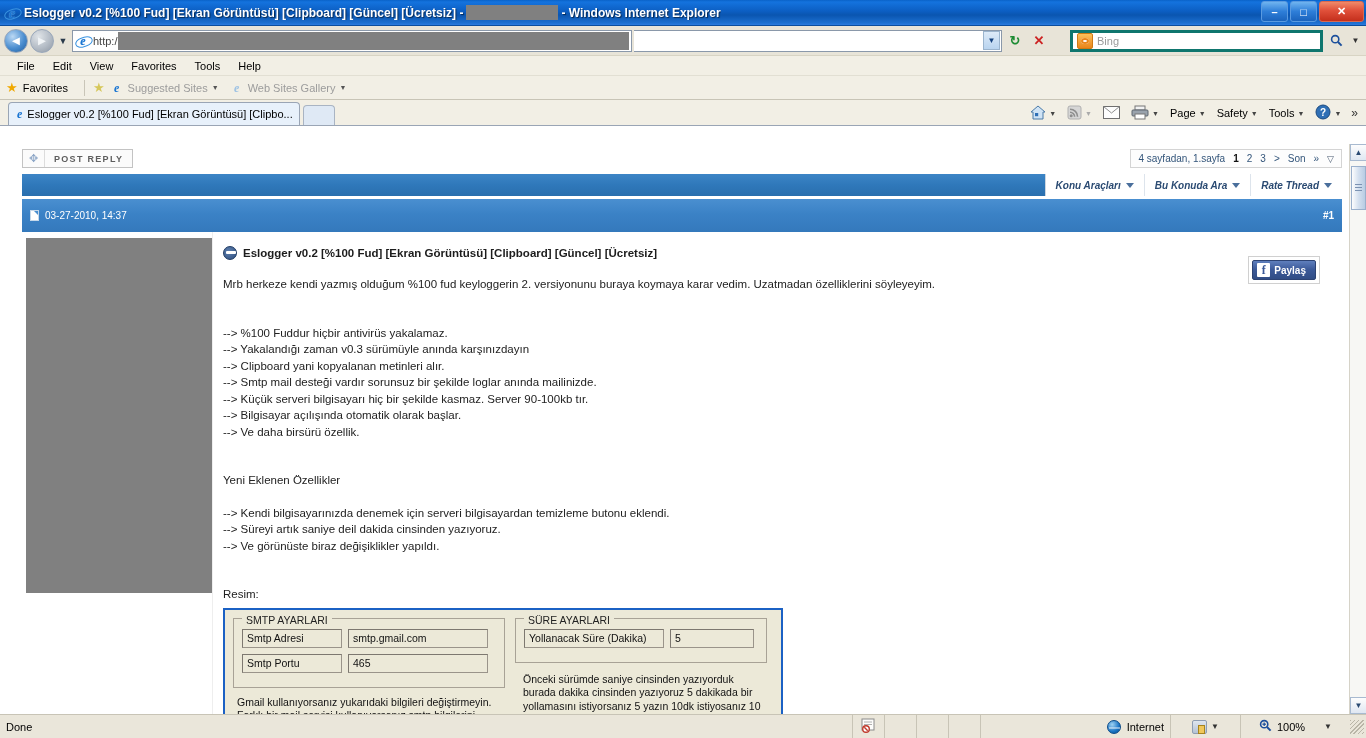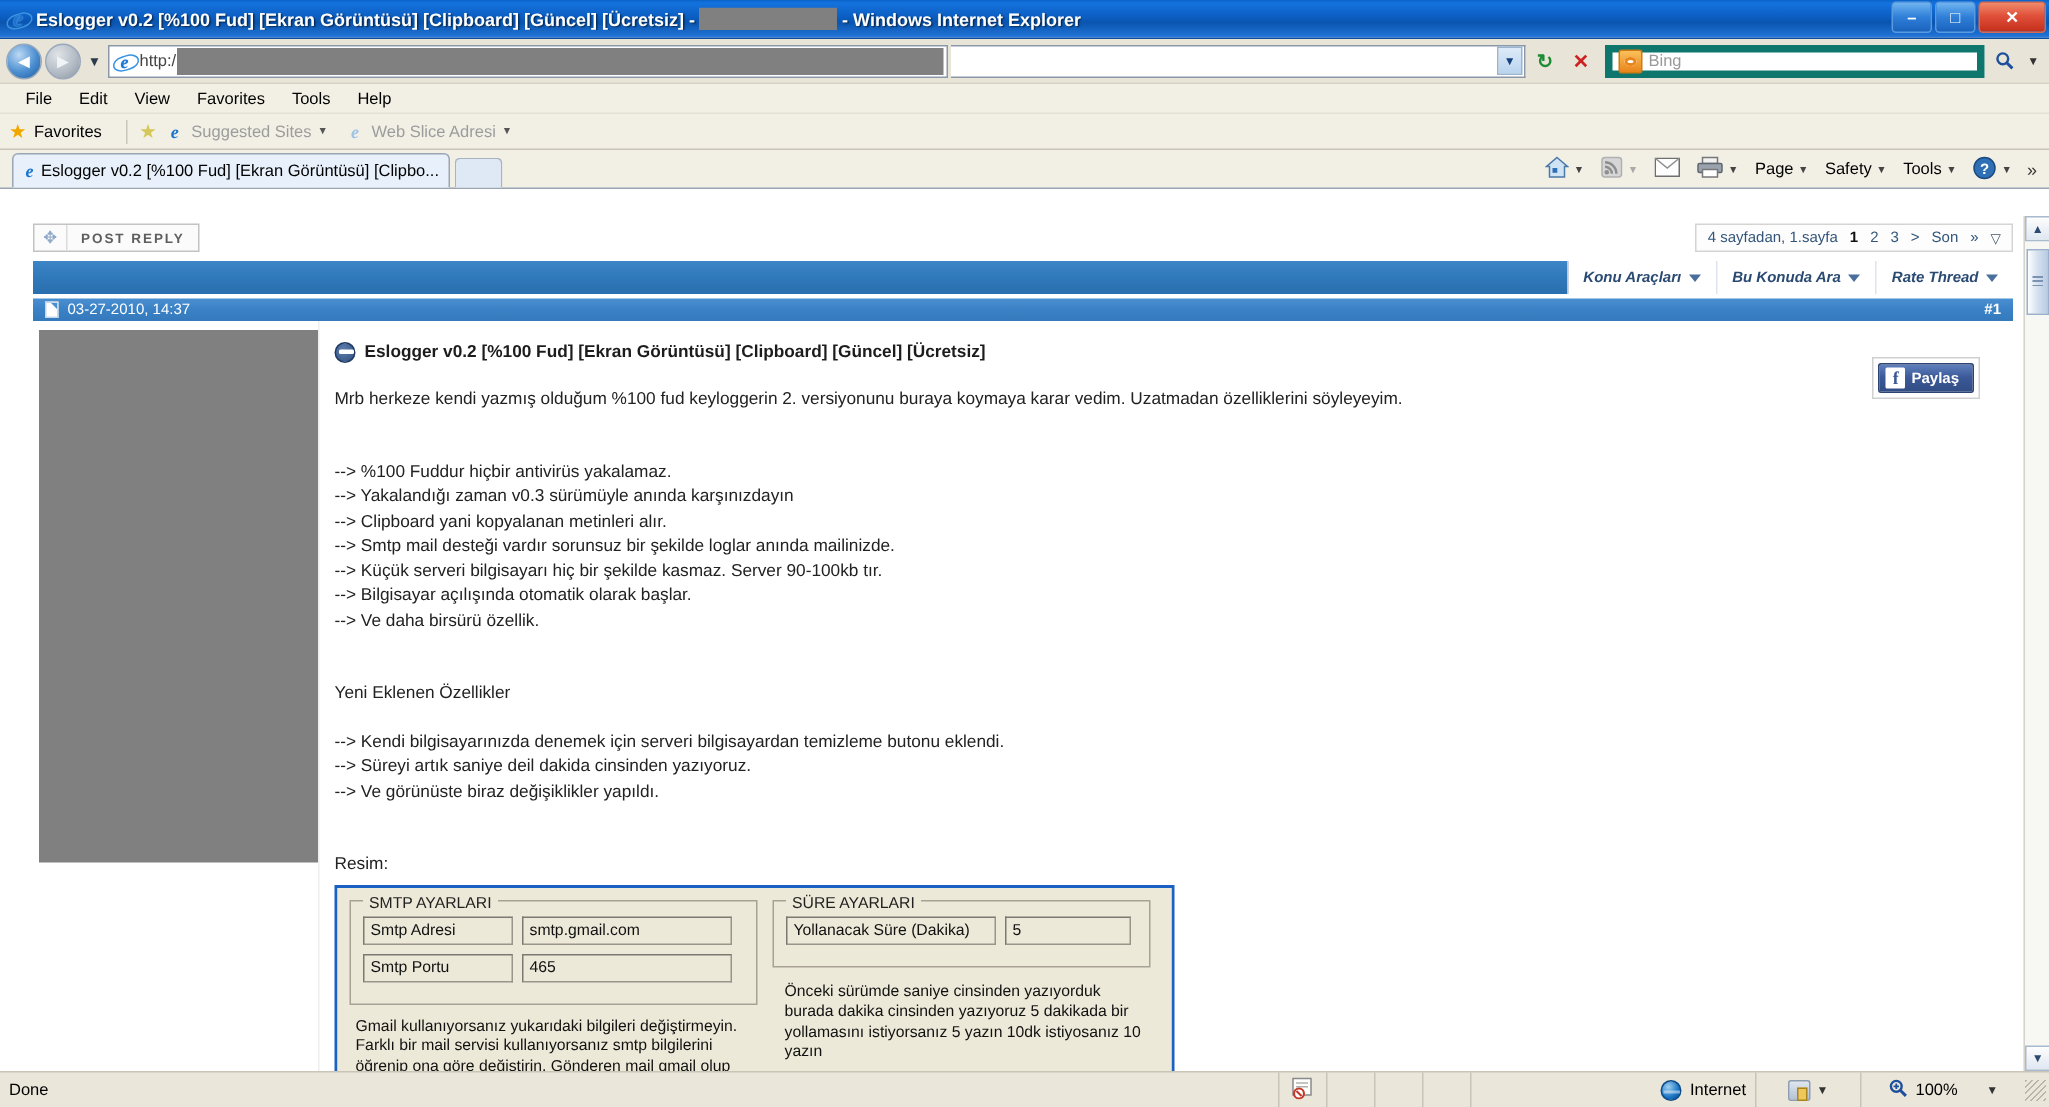--- a/index.html
+++ b/index.html
@@ -108,22 +108,22 @@
     border: 1px solid #9bb4cd;
     display: flex; align-items: center; justify-content: center;
     color: #15417e; font-size: 8px; cursor: pointer;
   }
   .tool-ico {
     width: 22px; height: 22px; display: flex; align-items: center;
     justify-content: center; cursor: pointer; font-size: 13px;
   }
   .searchwrap {
     width: 253px; height: 22px; background: #fff;
-    border: 5px solid #0f766e; display: flex; align-items: center;
-    margin-left: 3px;
+    border: 3px solid #0f766e; display: flex; align-items: center;
+    margin-left: 18px;
   }
   .search-ico {
     width: 16px; height: 16px; margin: 0 4px;
     background: linear-gradient(180deg,#fcc05a,#e8851a);
     border: 1px solid #d07a12; border-radius: 2px;
     display:flex;align-items:center;justify-content:center;
   }
   .search-ico::after{
     content:""; width:8px;height:6px;border-radius:50%;
     background:#fff; box-shadow: inset 0 0 0 2px #e8851a;
@@ -255,21 +255,21 @@
     color: #2a4a72; cursor: pointer; height: 22px;
     border-right: 1px solid #dde4ec;
   }
   .toolitem:last-child { border-right: none; }
   .tri-down {
     width:0;height:0;border-left:4px solid transparent;border-right:4px solid transparent;
     border-top:5px solid #4a6f9c;
   }
 
   .daterow {
-    height: 15px; margin-top: 3px;
+    height: 33px; margin-top: 3px;
     background: linear-gradient(180deg,#4a8fd0 0%,#3b82c6 45%,#3479bc 100%);
     display: flex; align-items: center; justify-content: space-between;
     padding: 0 8px; color: #fff; font-size: 10px;
   }
   .daterow .dt { display: flex; align-items: center; gap: 6px; }
   .pg-ico {
     width: 9px; height: 11px; background: #fff;
     border: 1px solid #c5d8ea; position: relative; display:inline-block;
   }
   .pg-ico::after{
@@ -516,21 +516,21 @@
   <span class="fav-label">Favorites</span>
   <div class="fav-sep"></div>
   <span class="fav-star" style="color:#d6c75a;">★</span>
   <div class="fav-item">
     <span class="mini-e active">e</span>
     <span>Suggested Sites</span>
     <span class="fav-caret">▼</span>
   </div>
   <div class="fav-item">
     <span class="mini-e">e</span>
-    <span>Web Slice Adresi</span>
+    <span>Web Sites Gallery</span>
     <span class="fav-caret">▼</span>
   </div>
 </div>
 
 <div class="tabbar">
   <div class="tab">
     <span class="mini-e active">e</span>
     <span>Eslogger v0.2 [%100 Fud] [Ekran Görüntüsü] [Clipbo...</span>
   </div>
   <div class="tab-new"></div>

